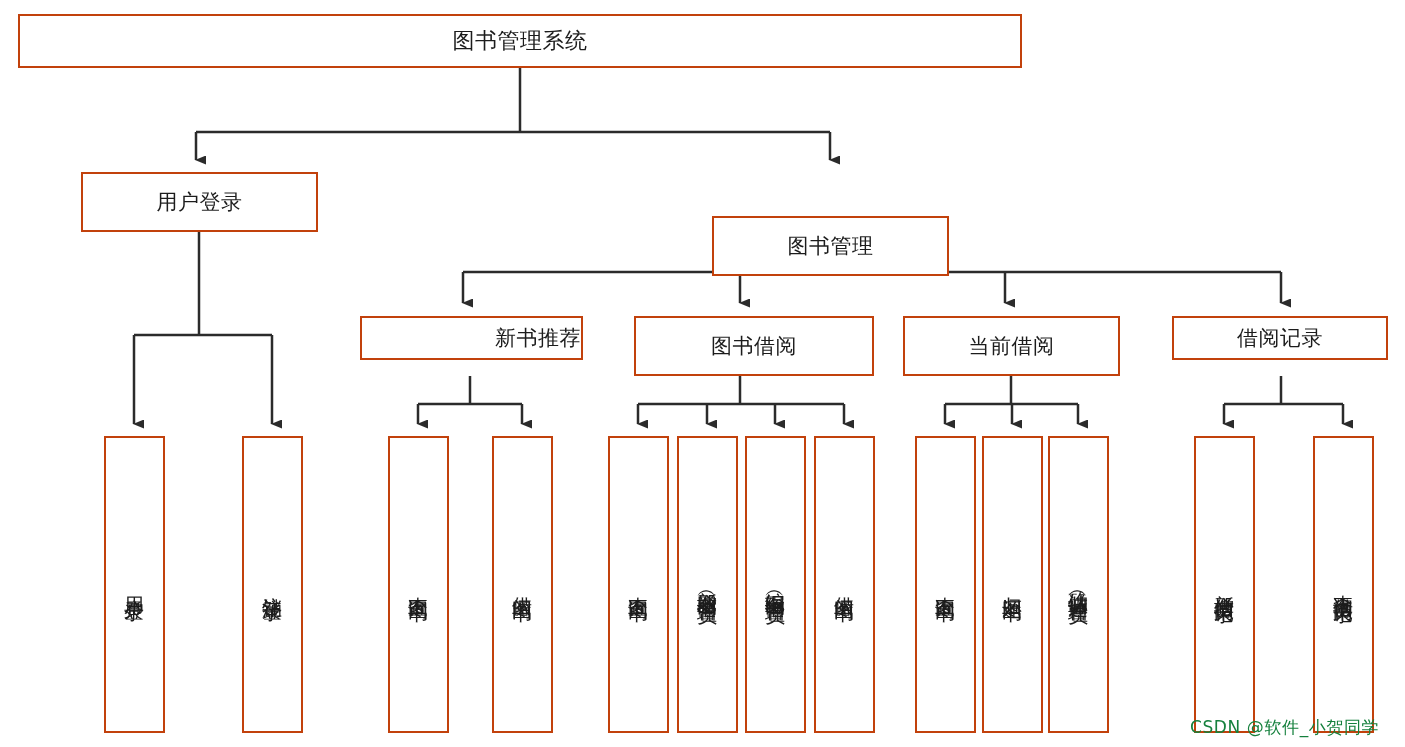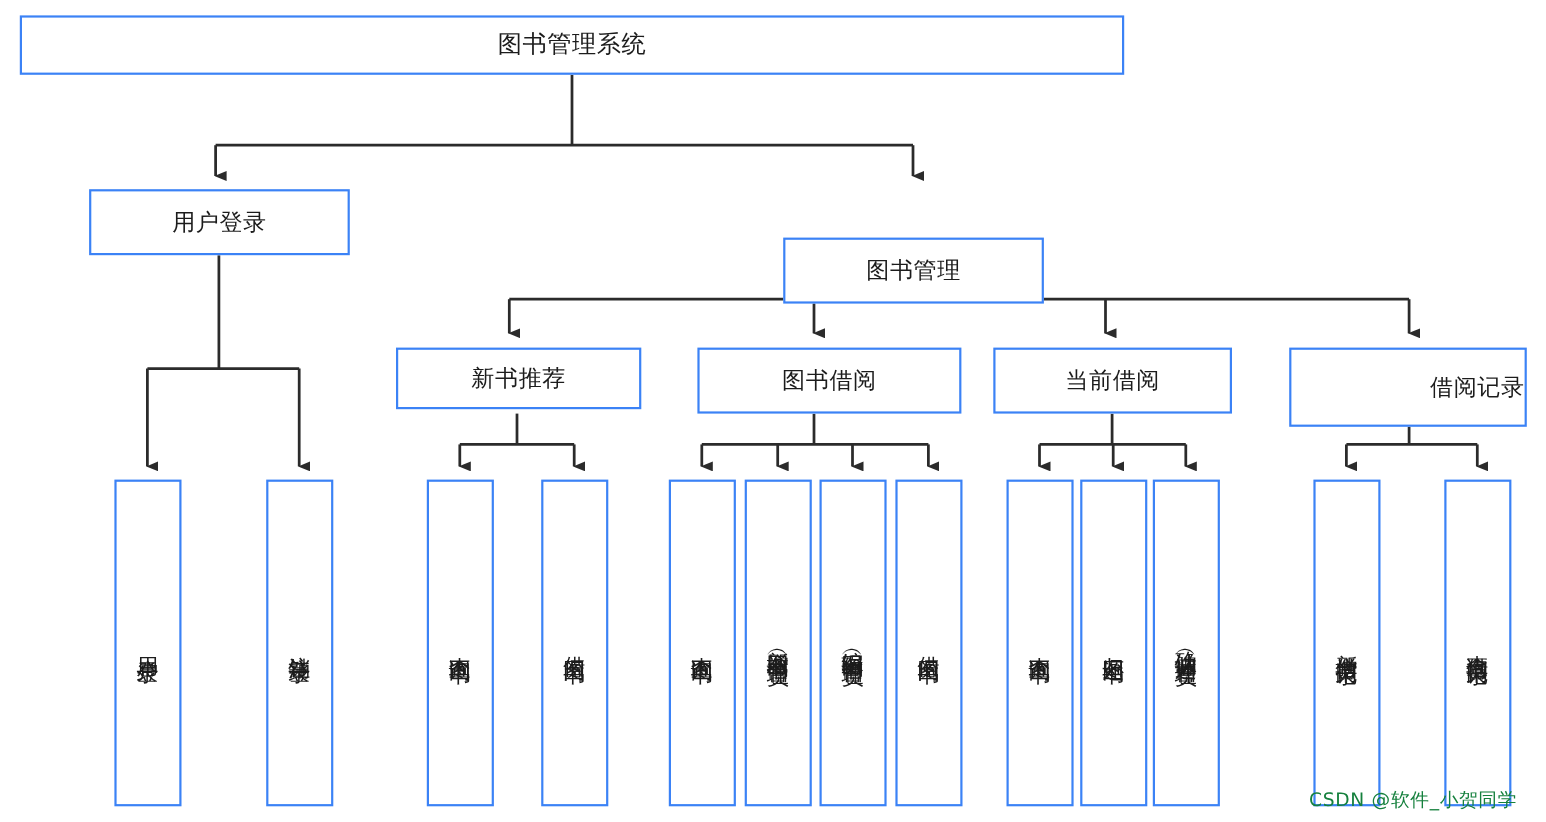--- a/index.html
+++ b/index.html
@@ -22,21 +22,21 @@
   svg.edges {
     position: absolute;
     left: 0;
     top: 0;
     width: 1405px;
     height: 747px;
   }
   .node {
     position: absolute;
     box-sizing: border-box;
-    border: 2px solid #3b82f6;
+    border: 2px solid #c2410c;
     background: #ffffff;
     display: flex;
     align-items: center;
     justify-content: center;
     color: #1c1c1c;
   }
   .node .label {
     font-size: 21px;
     line-height: 1.18;
     letter-spacing: 0.5px;
@@ -122,30 +122,30 @@
     <span class="label">图书管理系统</span>
   </div>
 
   <div class="node" style="left:81px; top:172px; width:237px; height:60px;">
     <span class="label">用户登录</span>
   </div>
   <div class="node" style="left:712px; top:172px; width:237px; height:60px;margin-top:44px;">
     <span class="label">图书管理</span>
   </div>
 
-  <div class="node" style="left:360px; top:316px; width:223px; height:56px;">
+  <div class="node" style="left:360px; top:316px; width:223px; height:44px;justify-content:flex-end;">
     <span class="label">新书推荐</span>
   </div>
   <div class="node" style="left:634px; top:316px; width:240px; height:60px;">
     <span class="label">图书借阅</span>
   </div>
   <div class="node" style="left:903px; top:316px; width:217px; height:60px;">
     <span class="label">当前借阅</span>
   </div>
-  <div class="node" style="left:1172px; top:316px; width:216px; height:72px;justify-content:flex-end;">
+  <div class="node" style="left:1172px; top:316px; width:216px; height:44px;">
     <span class="label">借阅记录</span>
   </div>
 
   <div class="node vertical" style="left:104px; top:436px; width:61px; height:297px;">
     <span class="label">用户登录</span>
   </div>
   <div class="node vertical" style="left:242px; top:436px; width:61px; height:297px;">
     <span class="label">注销登录</span>
   </div>
 

